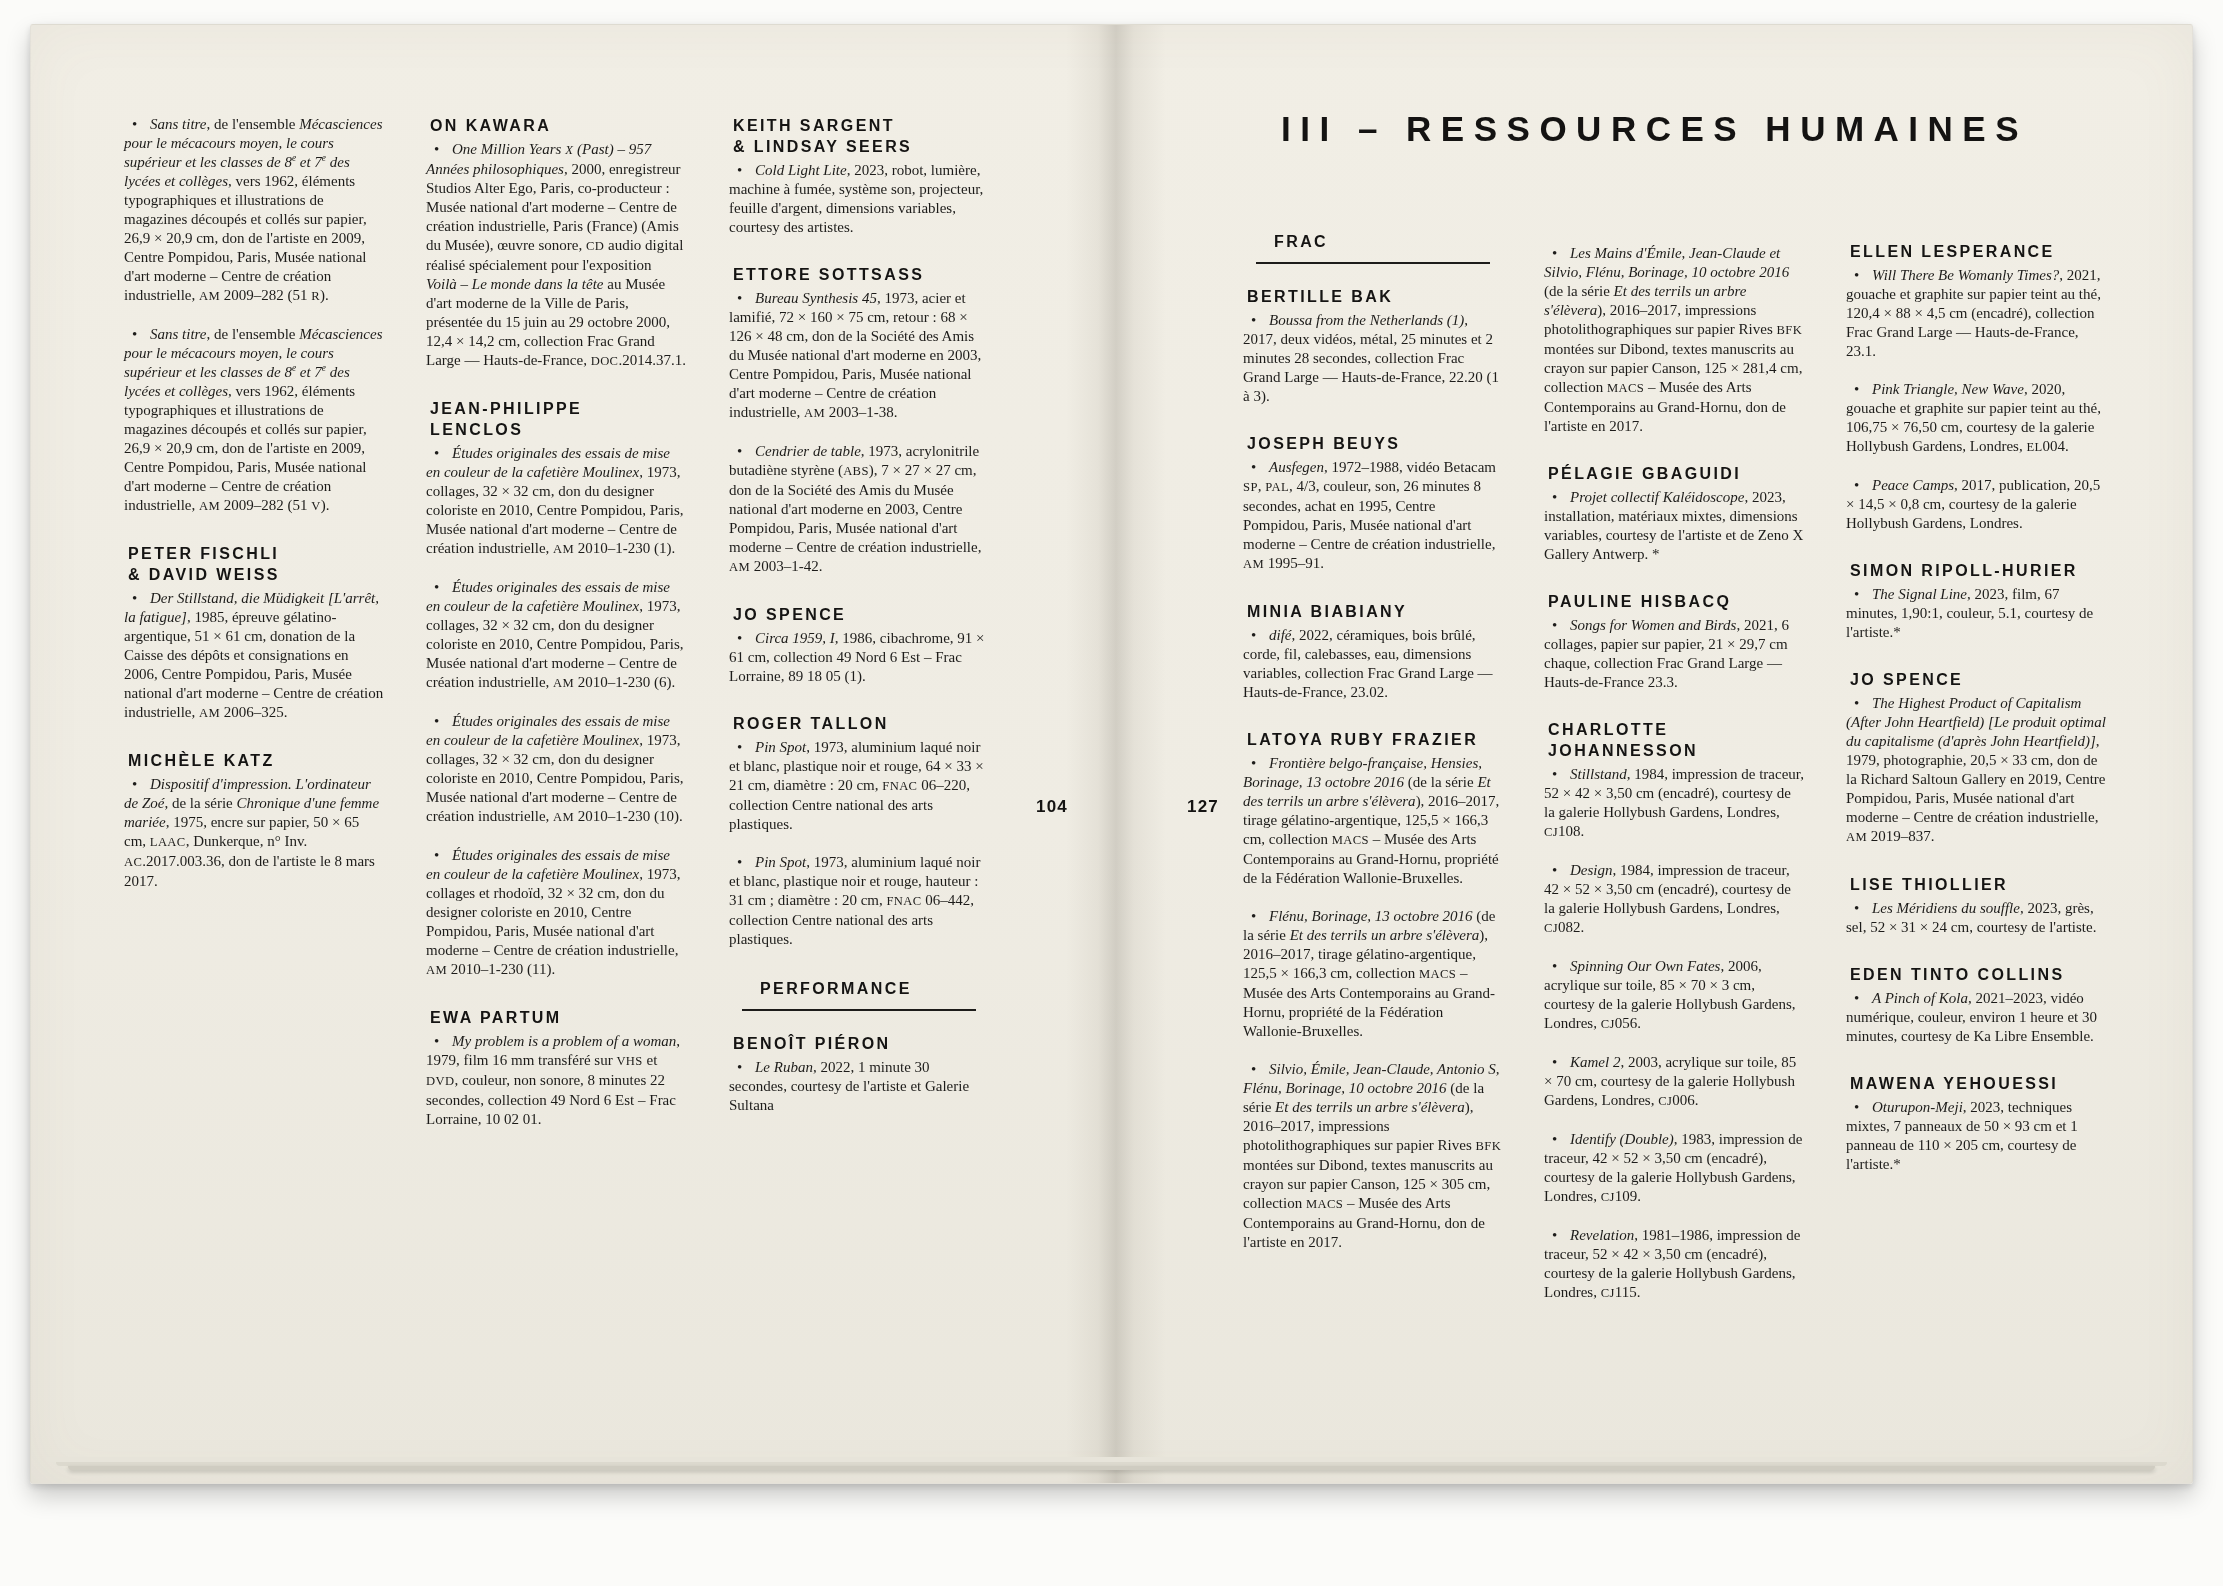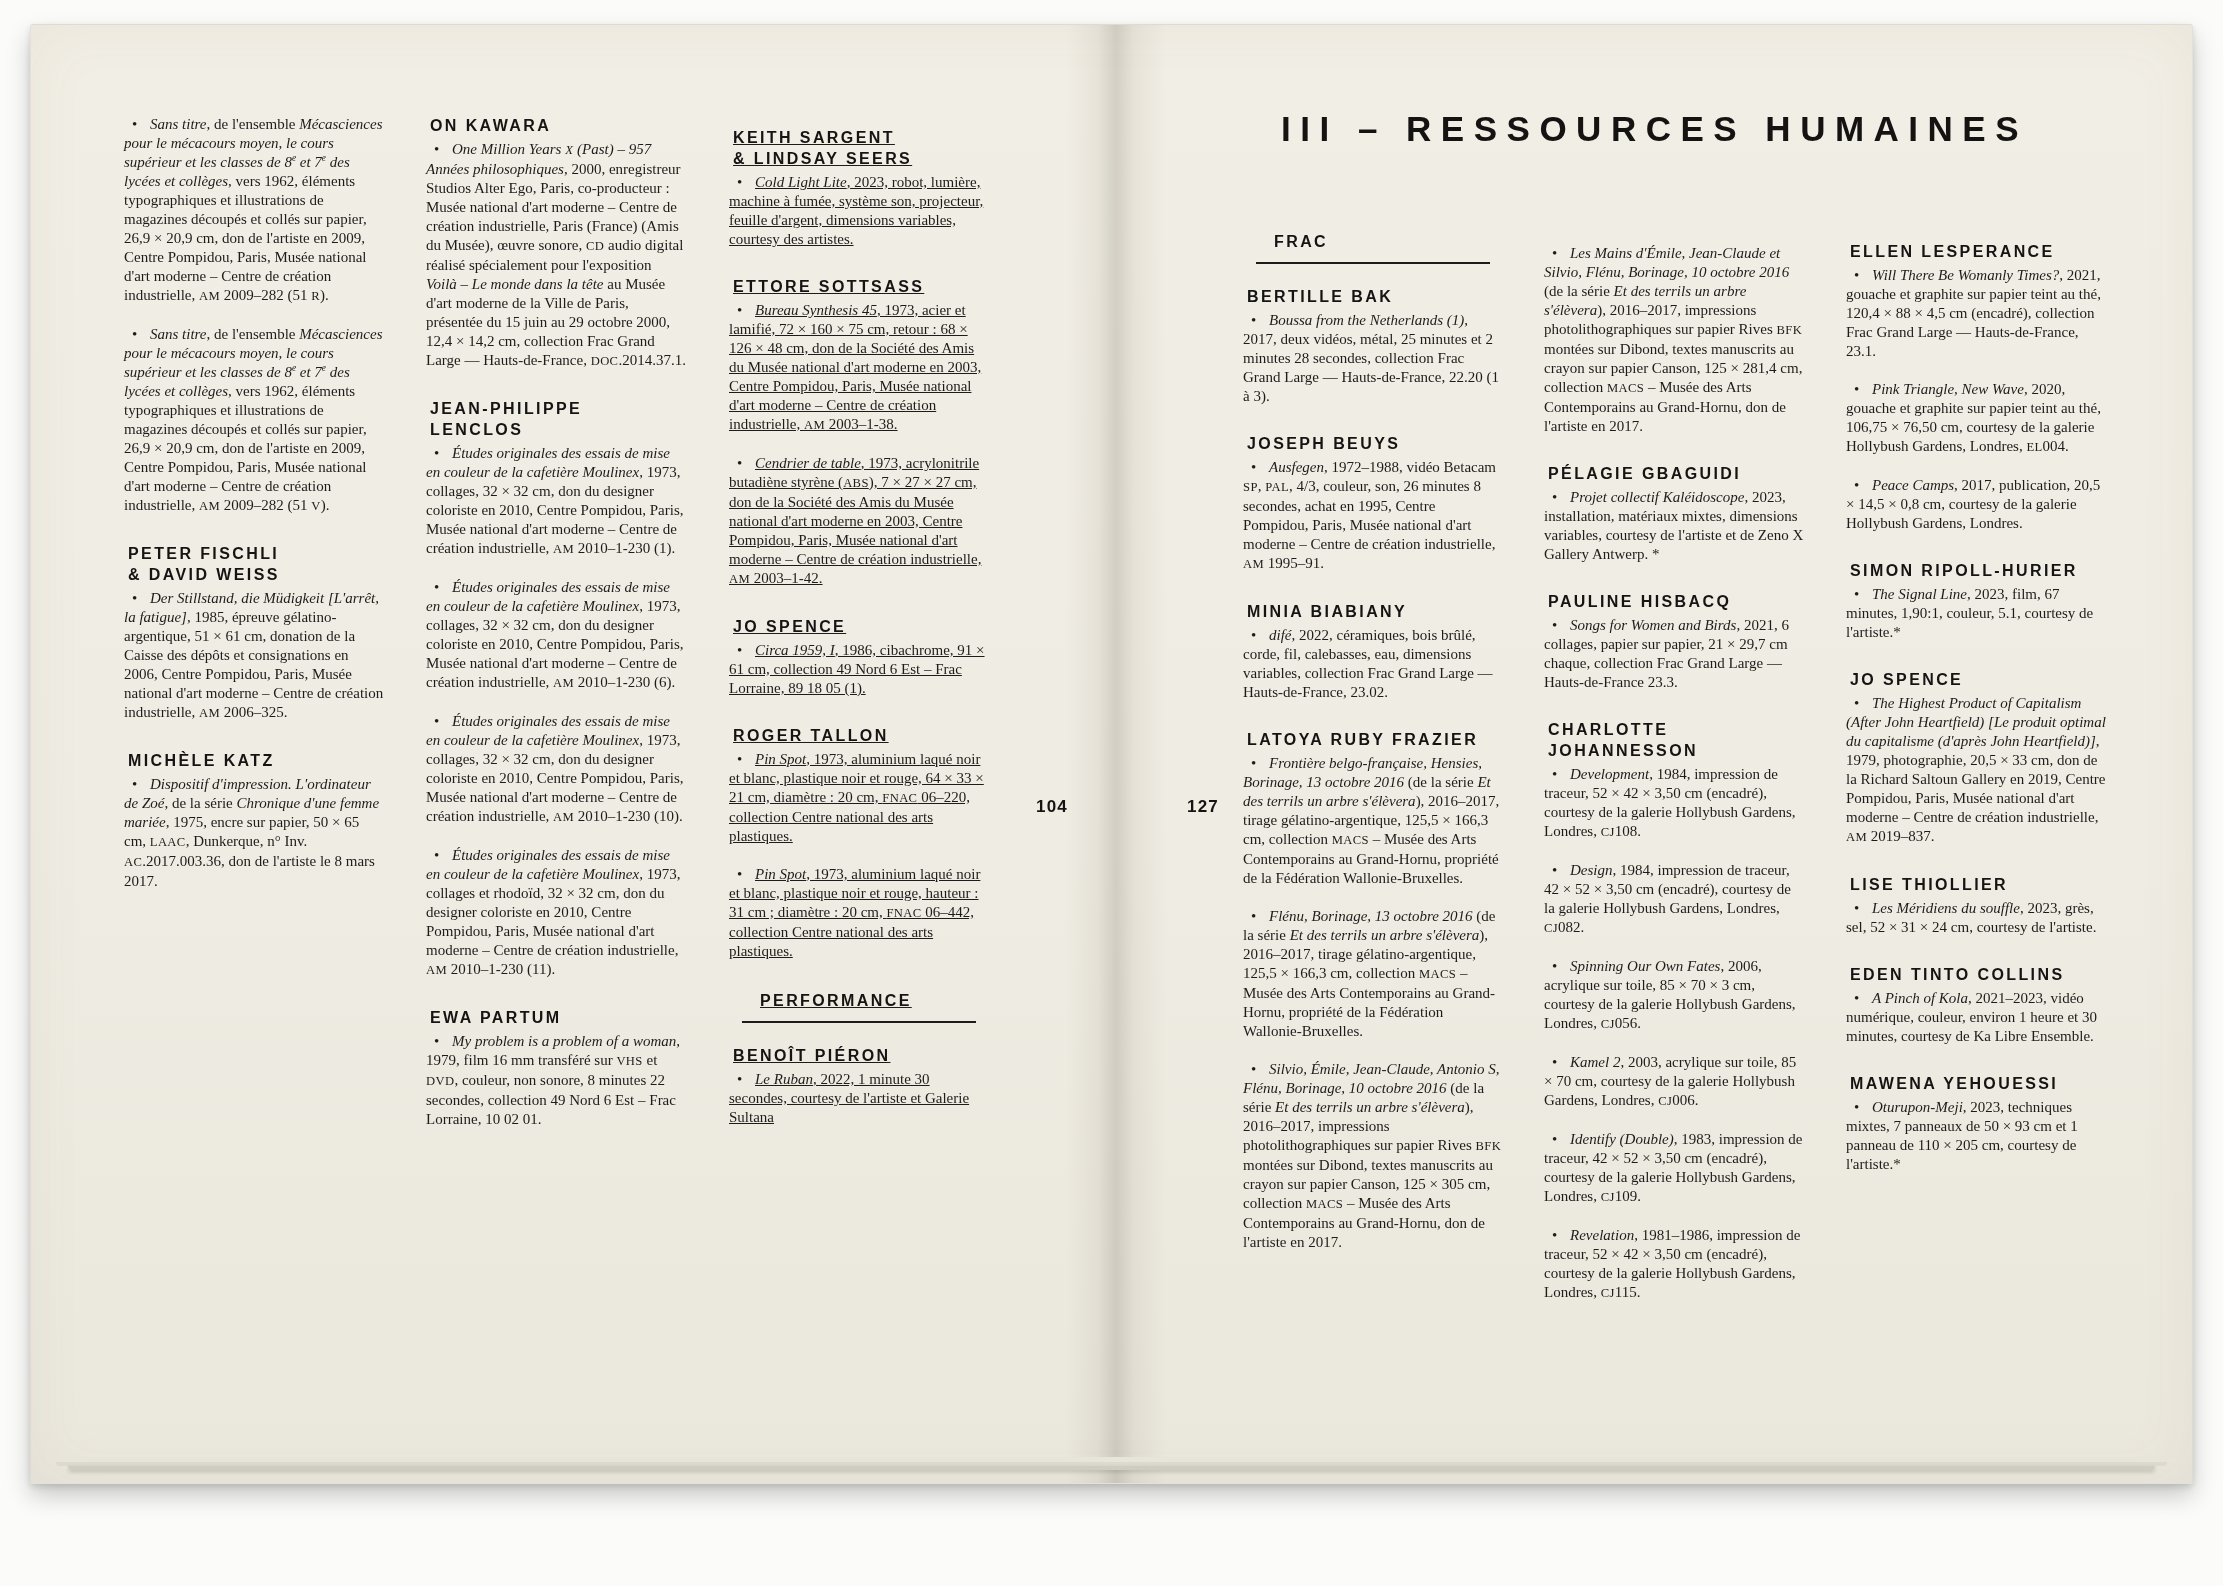--- a/index.html
+++ b/index.html
@@ -24,21 +24,21 @@
                rgba(55,48,34,0.16) 50%, rgba(90,80,60,0.07) 68%, rgba(90,80,60,0) 100%);
   }
   .page-edges{position:absolute;left:40px;right:40px;top:1457px;height:16px;}
   .page-edges .s1{position:absolute;left:6px;right:6px;top:0;height:5px;background:#e7e4da;border-radius:0 0 4px 4px;}
   .page-edges .s2{position:absolute;left:16px;right:16px;top:5px;height:4px;background:#dcd9ce;border-radius:0 0 4px 4px;}
   .page-edges .s3{position:absolute;left:28px;right:28px;top:9px;height:4px;background:#cfccc1;border-radius:0 0 4px 4px;box-shadow:0 2px 4px rgba(0,0,0,0.18);}
 
   .col{position:absolute;width:260px;font-size:15px;line-height:19px;text-align:left;}
   #c1{left:93px;top:90px;}
   #c2{left:395px;top:90px;}
-  #c3{left:698px;top:102px;text-decoration:underline;}
+  #c3{left:698px;top:90px;}
   #c4{left:1212px;top:206px;}
   #c5{left:1513px;top:219px;}
   #c6{left:1815px;top:216px;}
 
   .entry{margin:0;}
   .col > .entry + .entry{margin-top:19px;}
   .artist{
     margin:4px;font-family:"Liberation Sans", sans-serif;font-weight:bold;
     font-size:16px;line-height:21px;letter-spacing:2.4px;color:#151413;
     white-space:pre-line;
@@ -139,21 +139,21 @@
       <p class="entry"><span class="b">•</span><i>Silvio, Émile, Jean-Claude, Antonio S, Flénu, Borinage, 10 octobre 2016</i> (de la série <i>Et des terrils un arbre s'élèvera</i>), 2016–2017, impressions photolithographiques sur papier Rives <span class="sc">BFK</span> montées sur Dibond, textes manuscrits au crayon sur papier Canson, 125 × 305 cm, collection <span class="sc">MACS</span> – Musée des Arts Contemporains au Grand-Hornu, don de l'artiste en 2017.</p>
     </div>
   <div class="col" id="c5">
       <p class="entry"><span class="b">•</span><i>Les Mains d'Émile, Jean-Claude et Silvio, Flénu, Borinage, 10 octobre 2016</i> (de la série <i>Et des terrils un arbre s'élèvera</i>), 2016–2017, impressions photolithographiques sur papier Rives <span class="sc">BFK</span> montées sur Dibond, textes manuscrits au crayon sur papier Canson, 125 × 281,4 cm, collection <span class="sc">MACS</span> – Musée des Arts Contemporains au Grand-Hornu, don de l'artiste en 2017.</p>
       <h3 class="artist">PÉLAGIE GBAGUIDI</h3>
       <p class="entry"><span class="b">•</span><i>Projet collectif Kaléidoscope</i>, 2023, installation, matériaux mixtes, dimensions variables, courtesy de l'artiste et de Zeno X Gallery Antwerp. *</p>
       <h3 class="artist">PAULINE HISBACQ</h3>
       <p class="entry"><span class="b">•</span><i>Songs for Women and Birds</i>, 2021, 6 collages, papier sur papier, 21 × 29,7 cm chaque, collection Frac Grand Large — Hauts-de-France 23.3.</p>
       <h3 class="artist">CHARLOTTE
 JOHANNESSON</h3>
-      <p class="entry"><span class="b">•</span><i>Development</i>, 1984, impression de traceur, 52 × 42 × 3,50 cm (encadré), courtesy de la galerie Hollybush Gardens, Londres, <span class="sc">CJ</span>108.</p>
+      <p class="entry"><span class="b">•</span><i>Stillstand</i>, 1984, impression de traceur, 52 × 42 × 3,50 cm (encadré), courtesy de la galerie Hollybush Gardens, Londres, <span class="sc">CJ</span>108.</p>
       <p class="entry"><span class="b">•</span><i>Design</i>, 1984, impression de traceur, 42 × 52 × 3,50 cm (encadré), courtesy de la galerie Hollybush Gardens, Londres, <span class="sc">CJ</span>082.</p>
       <p class="entry"><span class="b">•</span><i>Spinning Our Own Fates</i>, 2006, acrylique sur toile, 85 × 70 × 3 cm, courtesy de la galerie Hollybush Gardens, Londres, <span class="sc">CJ</span>056.</p>
       <p class="entry"><span class="b">•</span><i>Kamel 2</i>, 2003, acrylique sur toile, 85 × 70 cm, courtesy de la galerie Hollybush Gardens, Londres, <span class="sc">CJ</span>006.</p>
       <p class="entry"><span class="b">•</span><i>Identify (Double)</i>, 1983, impression de traceur, 42 × 52 × 3,50 cm (encadré), courtesy de la galerie Hollybush Gardens, Londres, <span class="sc">CJ</span>109.</p>
       <p class="entry"><span class="b">•</span><i>Revelation</i>, 1981–1986, impression de traceur, 52 × 42 × 3,50 cm (encadré), courtesy de la galerie Hollybush Gardens, Londres, <span class="sc">CJ</span>115.</p>
     </div>
   <div class="col" id="c6">
       <h3 class="artist">ELLEN LESPERANCE</h3>
       <p class="entry"><span class="b">•</span><i>Will There Be Womanly Times?</i>, 2021, gouache et graphite sur papier teint au thé, 120,4 × 88 × 4,5 cm (encadré), collection Frac Grand Large — Hauts-de-France, 23.1.</p>
       <p class="entry"><span class="b">•</span><i>Pink Triangle, New Wave</i>, 2020, gouache et graphite sur papier teint au thé, 106,75 × 76,50 cm, courtesy de la galerie Hollybush Gardens, Londres, <span class="sc">EL</span>004.</p>

